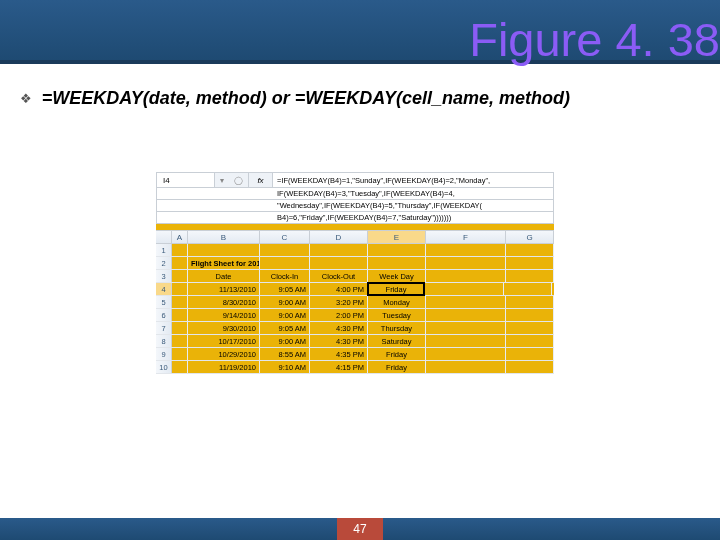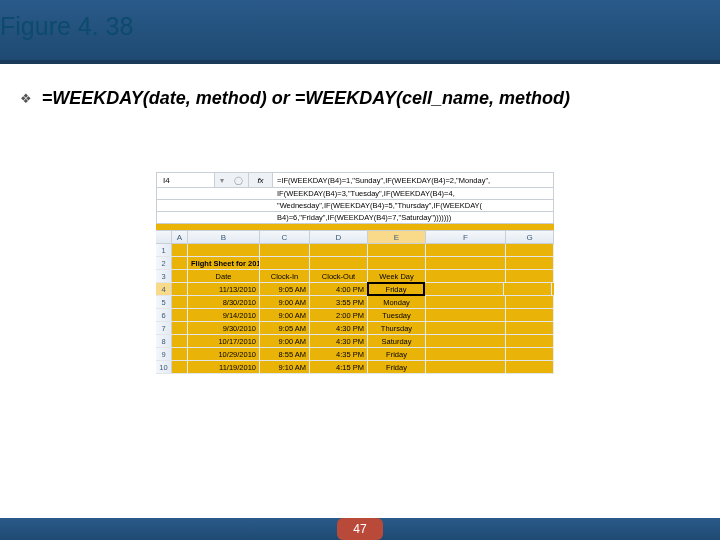--- a/index.html
+++ b/index.html
@@ -15,23 +15,23 @@
     width: 100%;
     height: 64px;
     background: linear-gradient(to bottom, #2a5a8a 0%, #1e4a72 100%);
     border-bottom: 4px solid #1a3a5a;
     position: relative;
   }
   .slide-title {
     position: absolute;
     top: 12px;
     width: 100%;
-    text-align: left;
-    font-size: 25px;
-    color: #0c4a6e;
+    text-align: right;
+    font-size: 47px;
+    color: #8b5cf6;
   }
   .bullet-row {
     position: absolute;
     top: 88px;
     left: 20px;
     display: flex;
     align-items: center;
     gap: 10px;
   }
   .diamond {
@@ -186,21 +186,20 @@
     left: 50%;
     transform: translateX(-50%);
     width: 46px;
     height: 22px;
     background: #b94a3a;
     color: #fff;
     font-size: 12px;
     display: flex;
     align-items: center;
     justify-content: center;
-    border-radius: 6px;
   }
   .col-e-hdr { background: #f9d98a; }
 </style>
 </head>
 <body>
 
 <div class="title-bar"></div>
 <div class="slide-title">Figure 4. 38</div>
 
 <div class="bullet-row">
@@ -272,21 +271,21 @@
         <div class="cell cD right">4:00 PM</div>
         <div class="cell cE center active-cell">Friday</div>
         <div class="cell cF "></div>
         <div class="cell cG "></div>
       </div>
       <div class="data-row">
         <div class="row-num">5</div>
         <div class="cell cA "></div>
         <div class="cell cB right">8/30/2010</div>
         <div class="cell cC right">9:00 AM</div>
-        <div class="cell cD right">3:55 PM</div>
+        <div class="cell cD right">3:20 PM</div>
         <div class="cell cE center">Monday</div>
         <div class="cell cF "></div>
         <div class="cell cG "></div>
       </div>
       <div class="data-row">
         <div class="row-num">6</div>
         <div class="cell cA "></div>
         <div class="cell cB right">9/14/2010</div>
         <div class="cell cC right">9:00 AM</div>
         <div class="cell cD right">2:00 PM</div>

